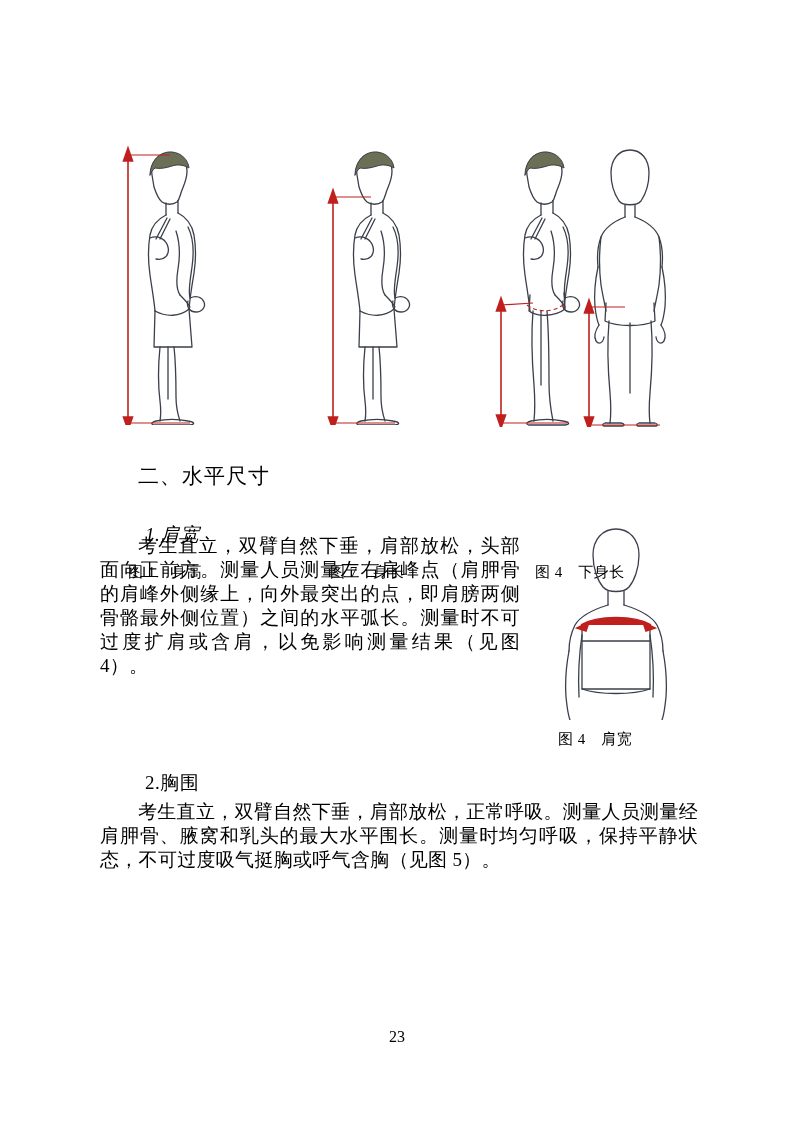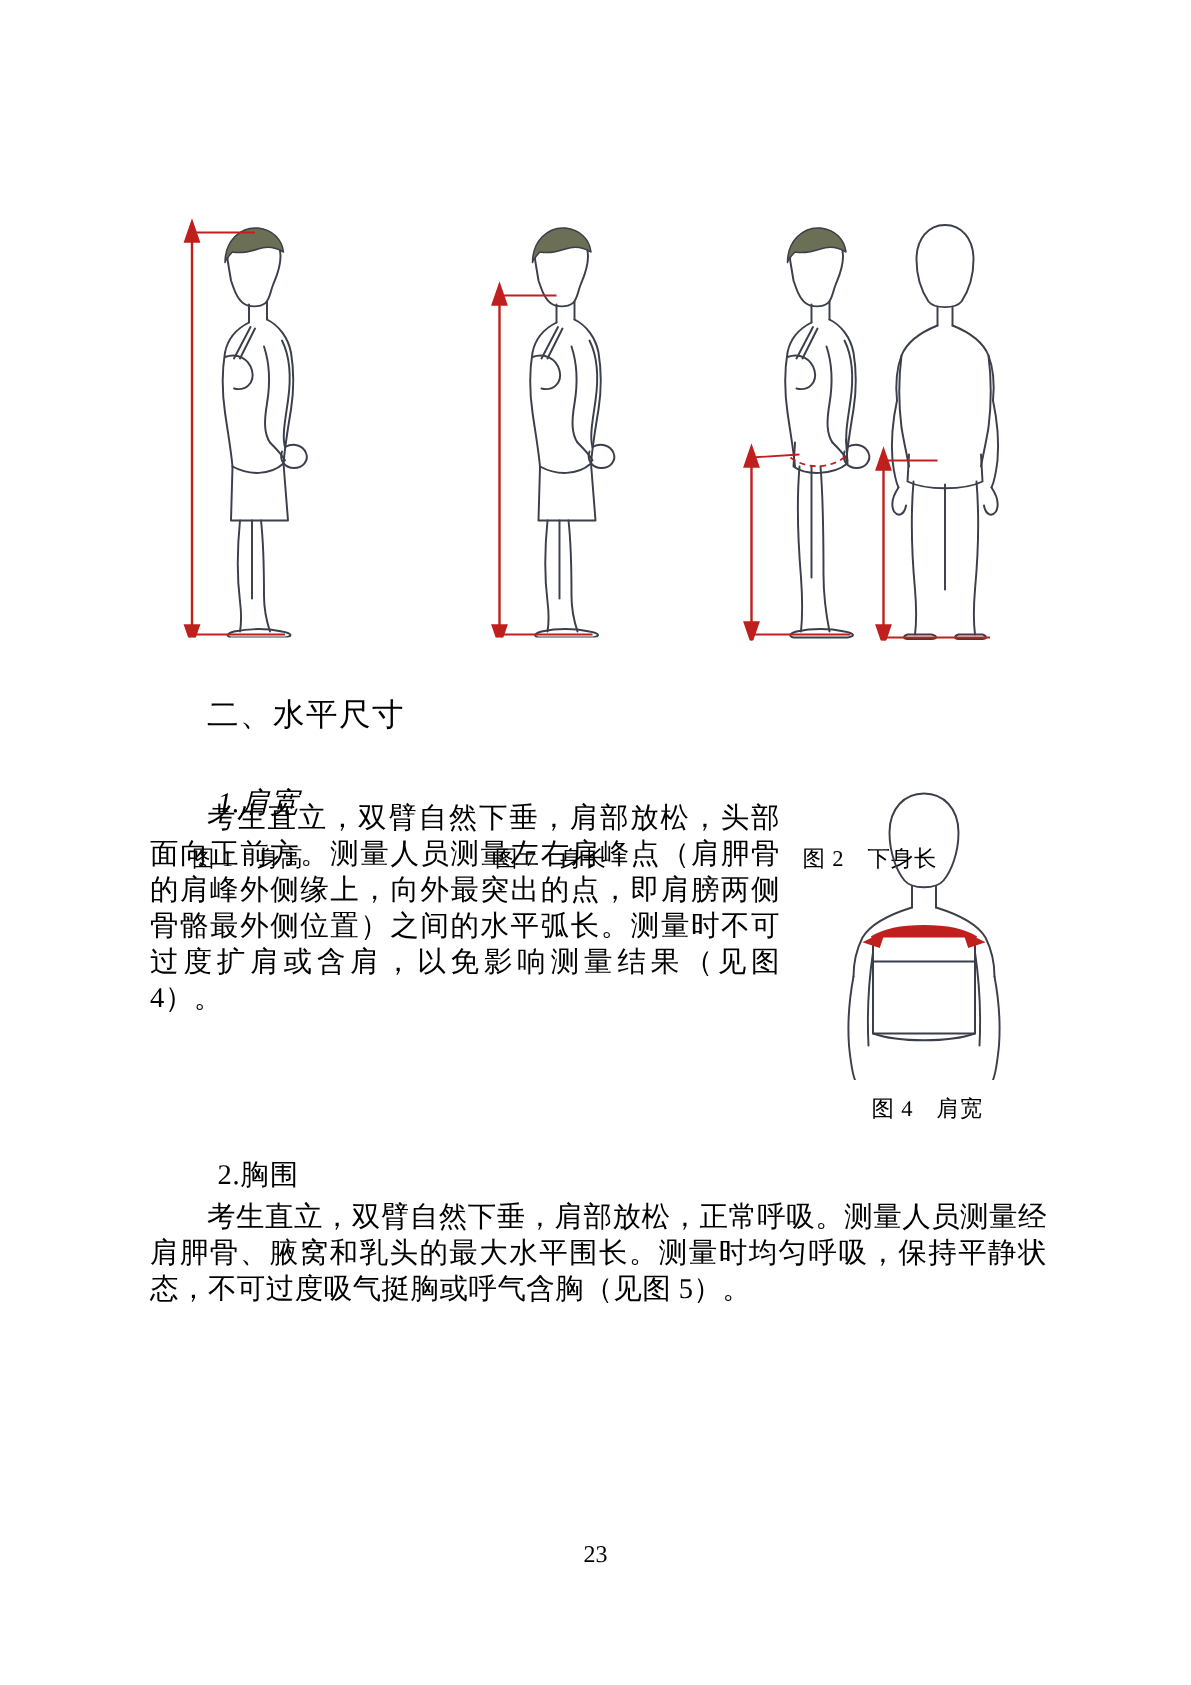--- a/index.html
+++ b/index.html
@@ -106,21 +106,20 @@
     width: 165px;
     height: 195px;
   }
   .fig4-caption {
     position: absolute;
     left: 558px;
     top: 730px;
     font-size: 15px;
     letter-spacing: 0.5px;
     white-space: nowrap;
-    margin-left: 23px;
   }
 
   .page-number {
     position: absolute;
     left: 0;
     top: 1028px;
     width: 794px;
     text-align: center;
     font-size: 16px;
   }
@@ -266,21 +265,21 @@
         </g>
 
         <g stroke="#c0201d" stroke-width="1.1" stroke-dasharray="4 3" fill="none">
           <path d="M42 170 C52 178 70 178 80 168"></path>
         </g>
       </svg>
     </div>
 
     <div class="fig-caption" id="cap1">图 1　身高</div>
     <div class="fig-caption" id="cap2">图 7　身长</div>
-    <div class="fig-caption" id="cap3">图 2　下身长</div>
+    <div class="fig-caption" id="cap3">图 4　下身长</div>
   </div>
 
   <div class="section-head">二、水平尺寸</div>
   <div class="sub-head-1">1.肩宽</div>
   <div class="para-1">考生直立，双臂自然下垂，肩部放松，头部面向正前方。测量人员测量左右肩峰点（肩胛骨的肩峰外侧缘上，向外最突出的点，即肩膀两侧骨骼最外侧位置）之间的水平弧长。测量时不可过度扩肩或含肩，以免影响测量结果（见图 4）。</div>
   <div class="sub-head-2">2.胸围</div>
   <div class="para-2">考生直立，双臂自然下垂，肩部放松，正常呼吸。测量人员测量经肩胛骨、腋窝和乳头的最大水平围长。测量时均匀呼吸，保持平静状态，不可过度吸气挺胸或呼气含胸（见图 5）。</div>
 
   <div class="fig4">
     <svg width="165" height="195" viewBox="0 0 165 195" xmlns="http://www.w3.org/2000/svg">

